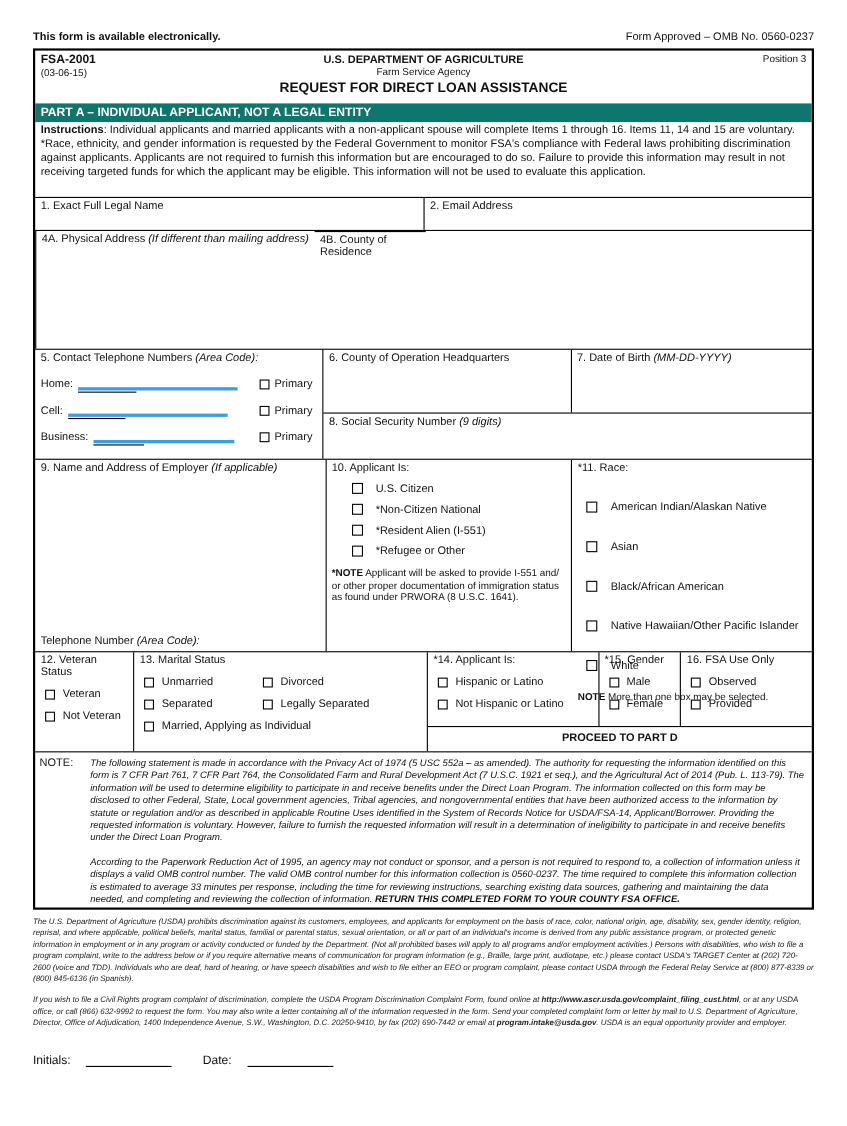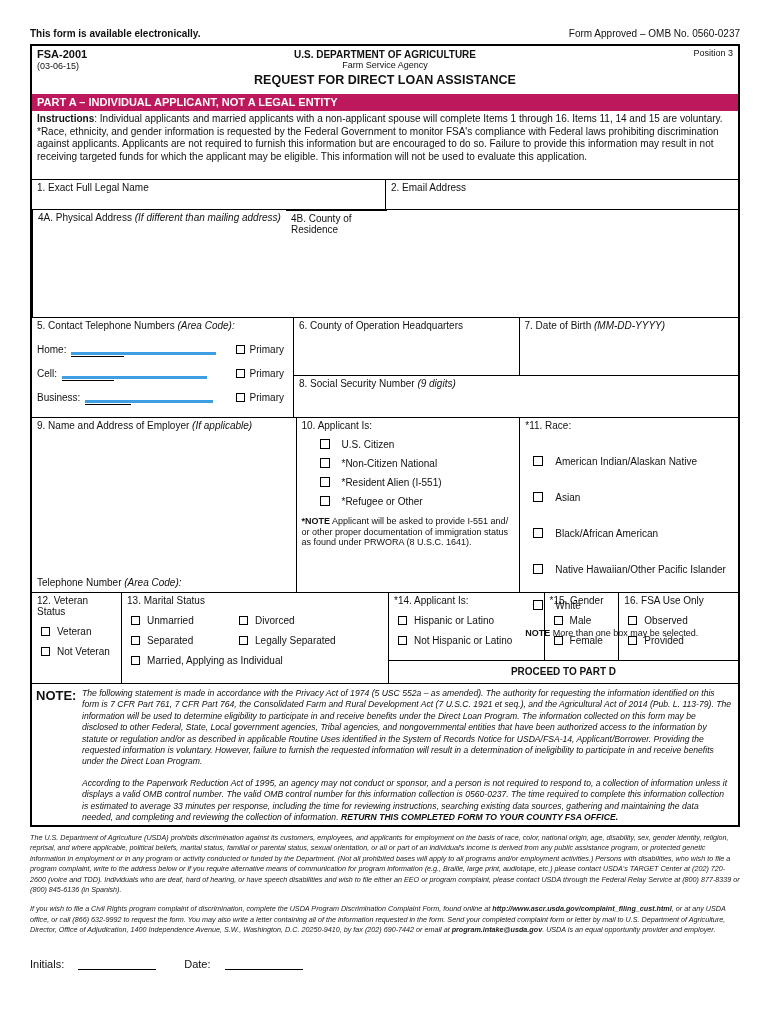--- a/index.html
+++ b/index.html
@@ -19,21 +19,21 @@
   
   .hdr { position:relative; height:48px; padding:2px 5px; }
   .hdr .fnum { position:absolute; left:5px; top:2px; font-weight:bold; font-size:11px; }
   .hdr .fdate { position:absolute; left:5px; top:15px; font-size:9px; }
   .hdr .ctr { text-align:center; padding-top:1px; }
   .hdr .agency1 { font-weight:bold; font-size:10px; }
   .hdr .agency2 { font-size:9px; }
   .hdr .pos { position:absolute; right:5px; top:2px; font-size:9px; }
   .hdr .title { text-align:center; font-weight:bold; font-size:12.5px; margin-top:3px; }
 
-  .blackbar { background:#be185d; color:#fff; font-weight:bold; font-size:11px; padding:2px 5px; height:17px; }
+  .blackbar { background:#0f766e; color:#fff; font-weight:bold; font-size:11px; padding:2px 5px; height:17px; }
 
   .instr { padding:2px 5px; font-size:10px; line-height:12.6px; height:68px; overflow:hidden; }
 
   .row { display:flex; border-top:1px solid #000; }
   .cell { border-left:1px solid #000; padding:2px 5px; font-size:10px; }
   .cell:first-child { border-left:none; }
   .hint { font-style:italic; }
 
   .r12 { height:30px; }
   .r12 .cell { width:355px; }
@@ -79,21 +79,21 @@
   .cgrp-top { display:flex; height:68px; }
   .c14 { width:155px; padding:2px 5px; font-size:10px; }
   .c15 { width:75px; border-left:1px solid #000; padding:2px 5px; font-size:10px; }
   .c16 { width:120px; border-left:1px solid #000; padding:2px 5px; font-size:10px; }
   .proceed { border-top:1px solid #000; height:23px; text-align:center; font-weight:bold; font-size:10px; padding-top:5px; }
   .optrow { display:flex; margin:9px 0 0 4px; gap:0; }
   .optflat { display:flex; align-items:center; gap:7px; font-size:10px; }
   .w105 { width:108px; }
 
   .noteblock { border-top:1px solid #000; display:flex; padding:4px 6px 4px 4px; height:142px; }
-  .noteblock .nlabel { font-weight:bold; font-size:13px; width:46px; flex:0 0 46px; }
+  .noteblock .nlabel { font-weight:normal; font-size:10px; width:46px; flex:0 0 46px; }
   .noteblock .nbody { font-style:italic; font-size:8.6px; line-height:11.4px; }
   .noteblock .nbody p + p { margin-top:10px; }
 
   .fineprint { font-style:italic; font-size:7.2px; line-height:10.4px; margin-top:6px; color:#222; }
   .fineprint + .fineprint { margin-top:9px; }
   .fineprint b { font-style:italic; }
 
   .sigline { margin-top:22px; font-size:11px; display:flex; align-items:center; }
   .ul { display:inline-block; width:78px; border-bottom:1px solid #000; height:12px; margin-left:14px; }
   .datelabel { margin-left:28px; }

